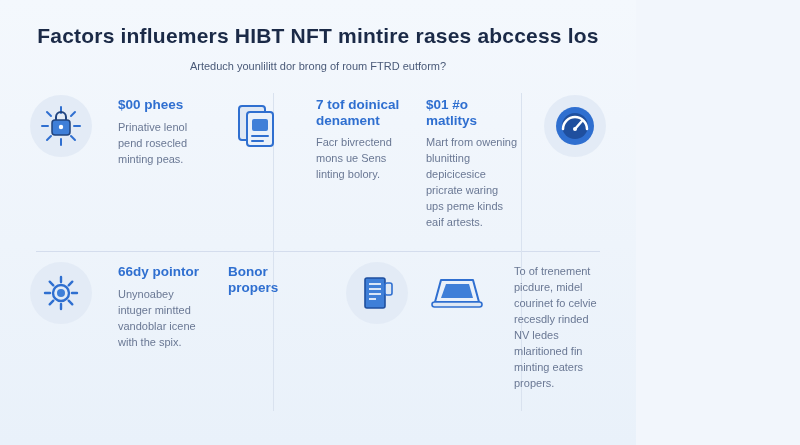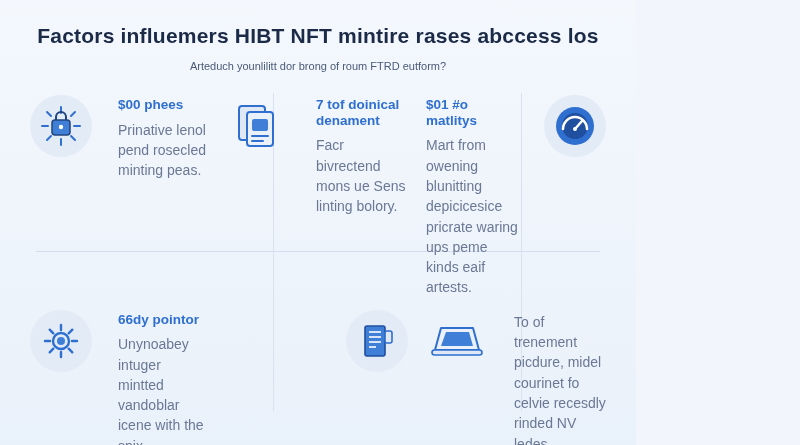--- a/index.html
+++ b/index.html
@@ -96,21 +96,21 @@
   }
   .cell-title {
     font-size: 13.5px;
     font-weight: bold;
     color: #2f6fd0;
     line-height: 1.15;
     margin-bottom: 7px;
     word-break: break-word;
   }
   .cell-body {
-    font-size: 14px;
+    font-size: 11px;
     color: #6a7894;
     line-height: 1.45;
     word-break: break-word;
   }
   svg { display: block; }
 </style>
 </head>
 <body>
 
 <div class="poster">
@@ -200,20 +200,21 @@
         </svg>
       </div>
       <div class="cell-text">
         <div class="cell-title">66dy pointor</div>
         <div class="cell-body">Unynoabey intuger mintted vandoblar icene with the spix.</div>
       </div>
     </div>
 
     <div class="cell">
       <div class="cell-text">
+        <div class="cell-title">Bonor propers</div>
       </div>
       <div class="icon-wrap">
         <svg width="46" height="46" viewBox="0 0 46 46">
           <rect x="11" y="8" width="20" height="30" rx="2" fill="#3f7fd8" stroke="#1f4f9e" stroke-width="1.6"></rect>
           <line x1="15" y1="14" x2="27" y2="14" stroke="#ffffff" stroke-width="1.6"></line>
           <line x1="15" y1="19" x2="27" y2="19" stroke="#ffffff" stroke-width="1.6"></line>
           <line x1="15" y1="24" x2="27" y2="24" stroke="#ffffff" stroke-width="1.6"></line>
           <line x1="15" y1="29" x2="22" y2="29" stroke="#ffffff" stroke-width="1.6"></line>
           <rect x="31" y="13" width="7" height="12" rx="2" fill="#dfe8f4" stroke="#2f6fd0" stroke-width="1.6"></rect>
         </svg>
@@ -222,18 +223,18 @@
 
     <div class="cell">
       <div class="icon-wrap plain">
         <svg width="56" height="46" viewBox="0 0 56 46">
           <path d="M12 10 L44 10 L50 32 L6 32 Z" fill="#eaf1fa" stroke="#2f6fd0" stroke-width="2" stroke-linejoin="round"></path>
           <path d="M17 14 L40 14 L44 28 L12 28 Z" fill="#3f7fd8"></path>
           <rect x="3" y="32" width="50" height="5" rx="2.5" fill="#dfe8f4" stroke="#2f6fd0" stroke-width="1.6"></rect>
         </svg>
       </div>
       <div class="cell-text">
-        <div class="cell-body">To of trenement picdure, midel courinet fo celvie recesdly rinded NV ledes mlaritioned fin alocted eaters propers.</div>
+        <div class="cell-body">To of trenement picdure, midel courinet fo celvie recesdly rinded NV ledes mlaritioned fin minting eaters propers.</div>
       </div>
     </div>
 
   </div>
 </div>
 
 </body></html>

